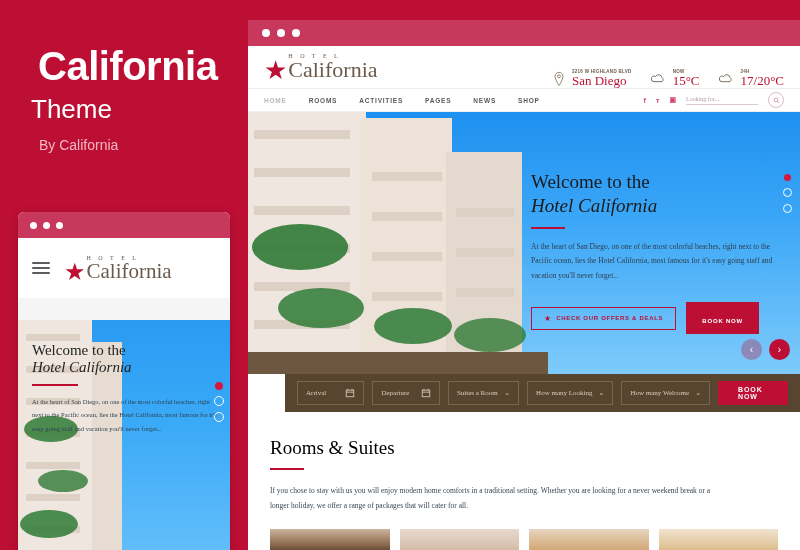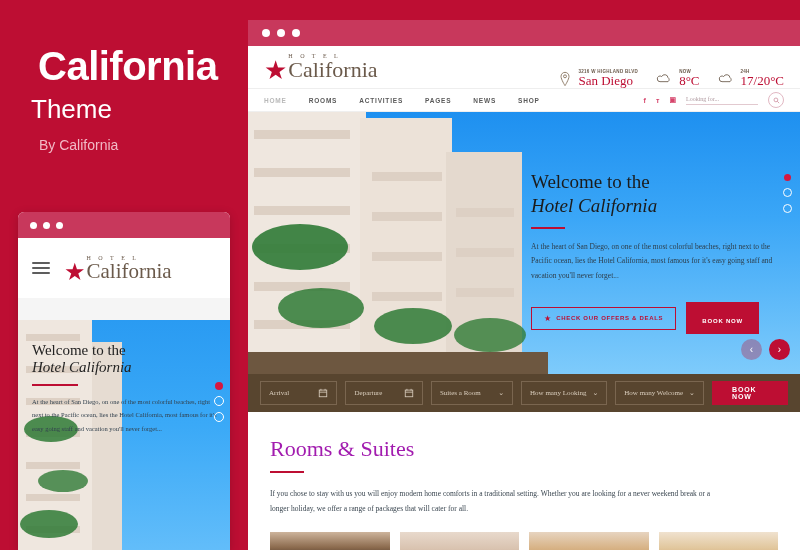--- a/index.html
+++ b/index.html
@@ -80,34 +80,34 @@
   #offers-label{font-size:6px;font-weight:bold;letter-spacing:.7px;color:#bd0e33;}
   #book-hero-btn{background:#bd0e33;padding:7px 16px;}
   #book-hero-label{font-size:6px;font-weight:bold;letter-spacing:.8px;color:#fff;}
   #hero-dots{position:absolute;right:8px;top:62px;display:flex;flex-direction:column;align-items:center;gap:7px;}
   #hero-arrows{position:absolute;right:10px;bottom:14px;display:flex;gap:7px;}
   .arrow{width:21px;height:21px;border-radius:50%;display:flex;align-items:center;justify-content:center;font-size:10px;color:#fff;}
   #arrow-prev{background:rgba(190,14,51,.33);}
   #arrow-next{background:#bd0e33;}
 
   
-  #booking-bar{height:38px;background:#58452f;display:flex;align-items:center;padding:0 12px;gap:8px;}
+  #booking-bar{height:38px;background:#58452f;display:flex;align-items:center;padding:0 12px;gap:8px;margin-left:37px;}
   .book-field{height:22px;border:1px solid #7a6650;display:flex;align-items:center;padding:0 8px;gap:6px;
     font-family:"Liberation Serif",serif;font-size:7px;color:#d9cdbd;}
   .bf-date{width:78px;}
   .bf-sel{width:84px;}
   .bf-label{white-space:nowrap;}
   .cal-icon{margin-left:auto;width:10px;height:10px;flex:0 0 10px;}
   .caret{margin-left:auto;font-size:7px;color:#d9cdbd;}
   #book-bar-btn{margin-left:auto;background:#bd0e33;height:24px;padding:0 20px;display:flex;align-items:center;}
   #book-bar-label{font-size:7px;font-weight:bold;letter-spacing:.9px;color:#fff;}
 
   
   #rooms-section{padding:26px 22px 0;background:#fff;}
-  #rooms-title{font-family:"Liberation Serif",serif;font-size:22px;color:#a21caf;line-height:1;}
+  #rooms-title{font-family:"Liberation Serif",serif;font-size:19px;color:#000000;line-height:1;}
   #rooms-rule{width:34px;height:2px;background:#bd0e33;margin:11px 0 13px;}
   #rooms-desc{font-family:"Liberation Serif",serif;font-size:7.5px;color:#3a4650;line-height:2;max-width:450px;}
   #room-cards{display:flex;gap:10px;margin-top:16px;}
   .room-card{flex:1;height:28px;overflow:hidden;position:relative;}
 </style>
 </head>
 <body>
 
 <div id="left-panel">
   <div id="promo-title">California</div>
@@ -199,21 +199,21 @@
           <span class="info-big">San Diego</span>
         </span>
       </div>
 
       <div class="info-item">
         <svg class="cloud-icon" viewBox="0 0 30 20">
           <path d="M21 8a5 5 0 0 0-9.5-1.6A4 4 0 0 0 5 10a4 4 0 0 0 4 4h12a3.5 3.5 0 0 0 0-6z" fill="none" stroke="#6b5a4b" stroke-width="1.3"></path>
         </svg>
         <span class="info-lines">
           <span class="info-small">NOW</span>
-          <span class="info-big">8°C</span>
+          <span class="info-big">15°C</span>
         </span>
       </div>
 
       <div class="info-item">
         <svg class="cloud-icon" viewBox="0 0 30 20">
           <path d="M21 8a5 5 0 0 0-9.5-1.6A4 4 0 0 0 5 10a4 4 0 0 0 4 4h12a3.5 3.5 0 0 0 0-6z" fill="none" stroke="#6b5a4b" stroke-width="1.3"></path>
         </svg>
         <span class="info-lines">
           <span class="info-small">24H</span>
           <span class="info-big">17/20°C</span>

